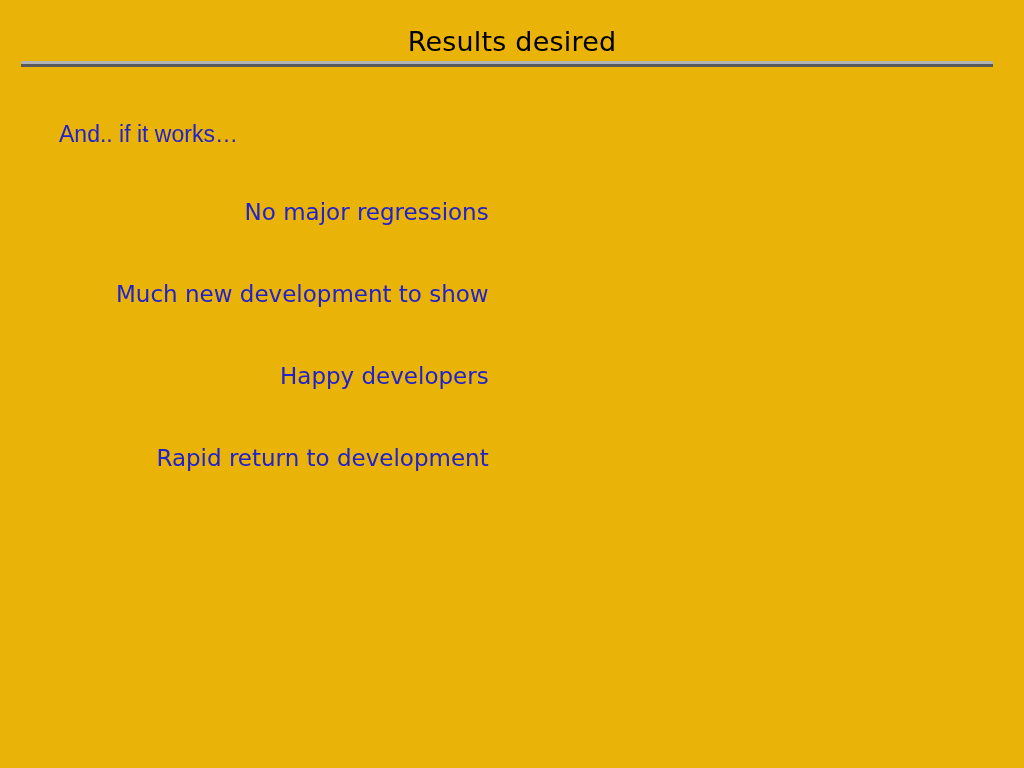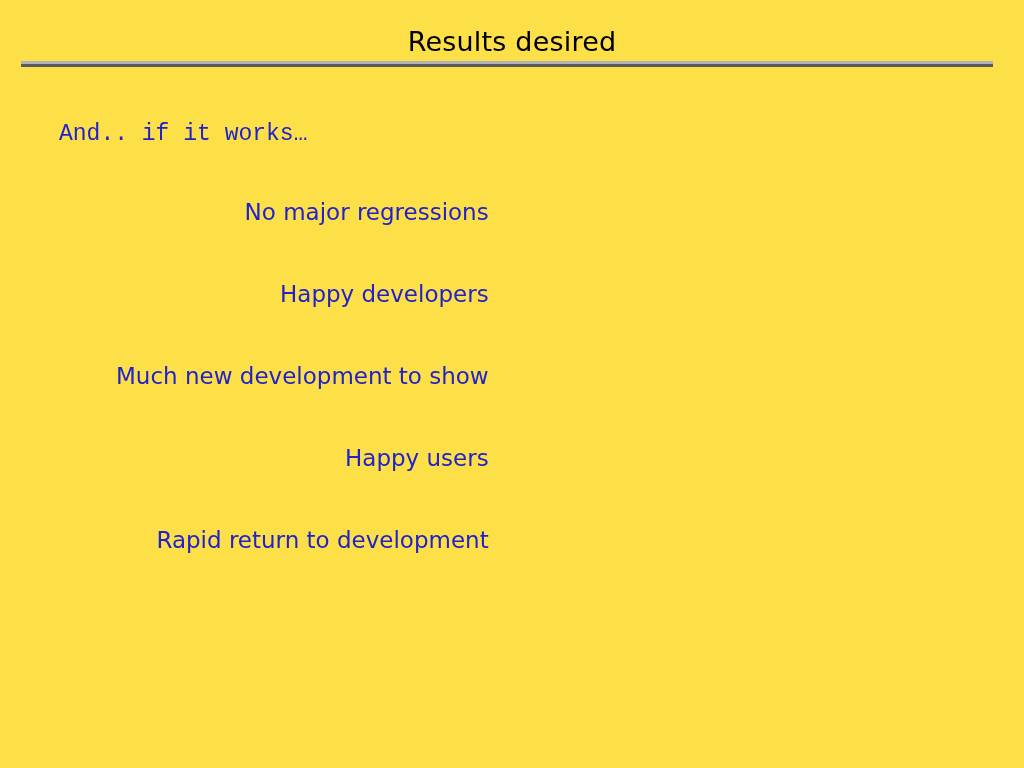--- a/index.html
+++ b/index.html
@@ -11,21 +11,21 @@
     height: 768px;
     background: #ffffff;
     font-family: "DejaVu Sans", sans-serif;
     overflow: hidden;
   }
 
   .slide {
     position: relative;
     width: 1024px;
     height: 768px;
-    background: #fde047;
+    background: #eab308;
   }
 
   
   .slide-title {
     position: absolute;
     left: 0;
     top: 26px;
     width: 1024px;
     text-align: center;
     font-family: "DejaVu Sans", sans-serif;
@@ -68,21 +68,21 @@
     left: 0;
     top: 0;
     width: 1024px;
     height: 768px;
   }
 
   .lead-line {
     position: absolute;
     left: 59px;
     top: 119px;
-    font-family: Liberation Mono, monospace;
+    font-family: Liberation Sans, sans-serif;
     font-size: 23px;
     font-weight: 400;
     color: #2222cc;
     line-height: 30px;
     white-space: nowrap;
   }
 
   .bullet-list {
     position: absolute;
     left: 116px;
@@ -117,20 +117,19 @@
     <div class="rule-top"></div>
     <div class="rule-bottom"></div>
   </div>
 
   <div class="body-content">
 
     <div class="lead-line">And.. if it works…</div>
 
     <ul class="bullet-list">
       <li class="bullet-item">No major regressions</li>
+      <li class="bullet-item">Much new development to show</li>
       <li class="bullet-item">Happy developers</li>
-      <li class="bullet-item">Much new development to show</li>
-      <li class="bullet-item">Happy users</li>
       <li class="bullet-item">Rapid return to development</li>
     </ul>
 
   </div>
 </div>
 
 </body></html>

